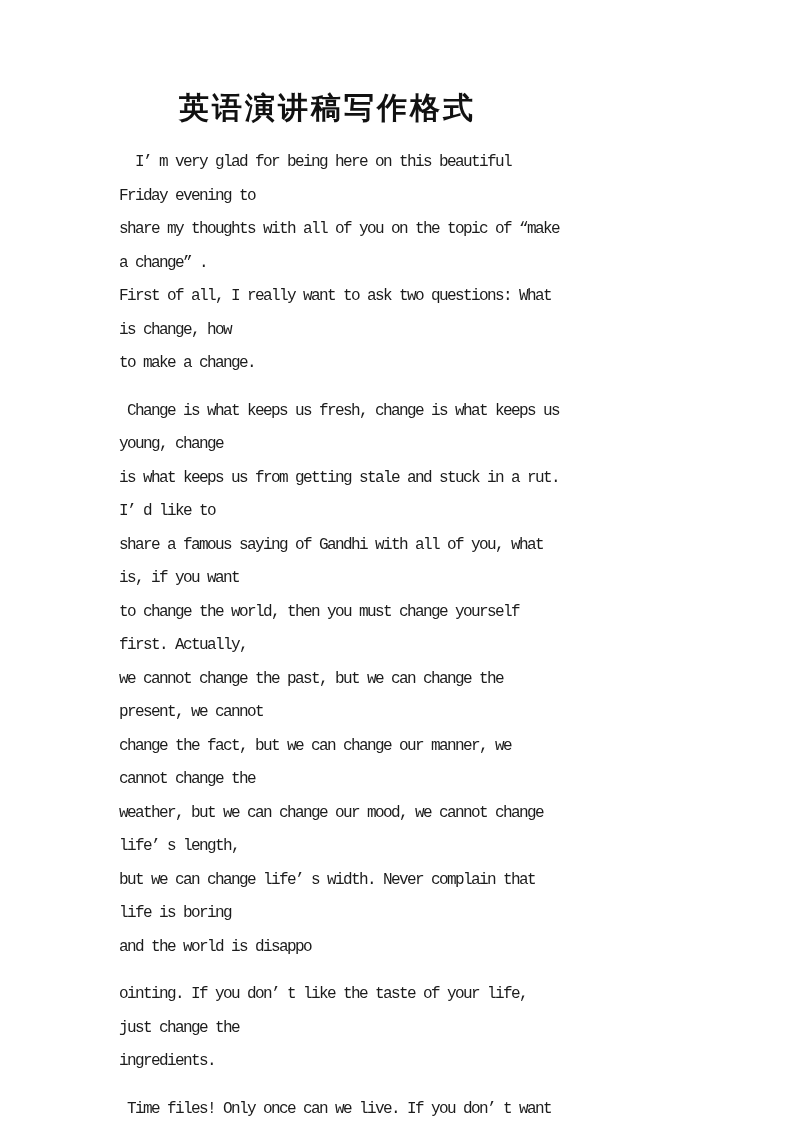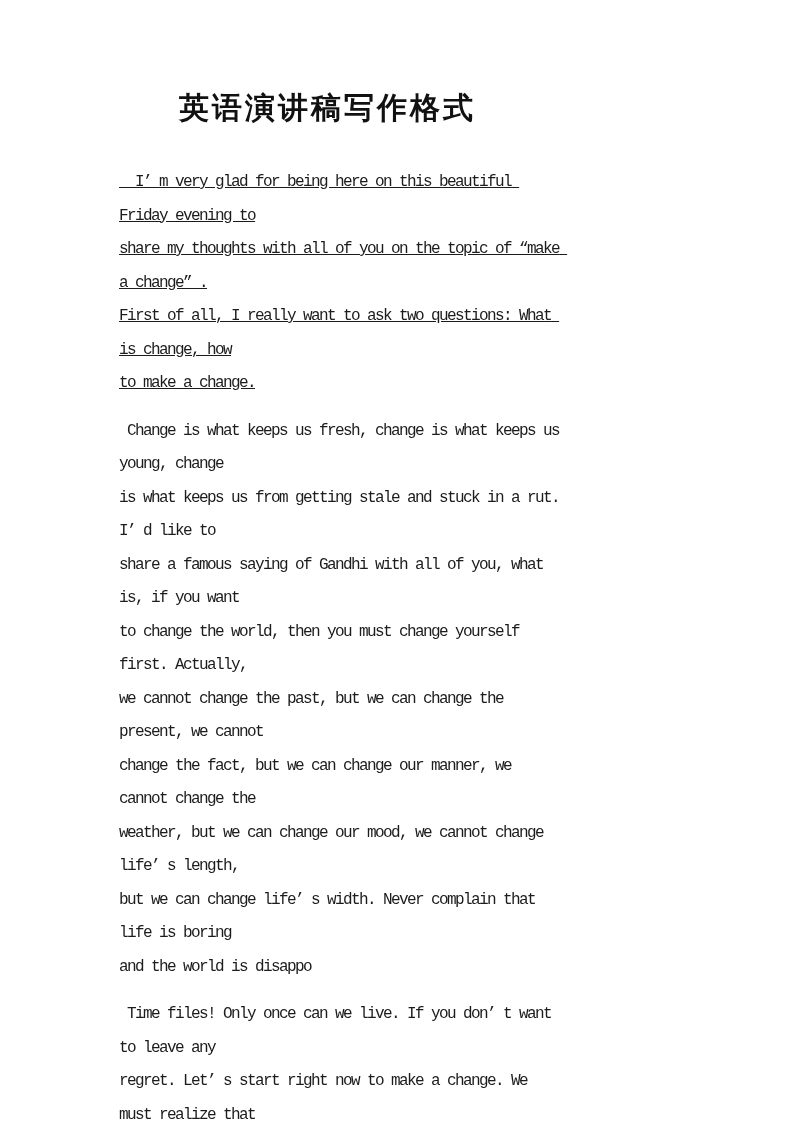--- a/index.html
+++ b/index.html
@@ -33,22 +33,21 @@
     margin: 0 0 14px 0;
     padding: 0;
     white-space: pre-wrap;
     font-family: "Liberation Mono", "DejaVu Sans Mono", monospace;
     font-size: 16px;
     line-height: 33.5px;
     letter-spacing: -1.6px;
     color: #1c1c1c;
   }
   .para:first-of-type {
-    margin-top: 40px;
-    text-decoration: underline;
+    margin-top: 20px;
   }
 </style>
 </head>
 <body>
 
 <div class="page">
   <h1 class="doc-title">英语演讲稿写作格式</h1>
 
   <div class="body-text">
     <p class="para">  I’ m very glad for being here on this beautiful Friday evening to
@@ -57,20 +56,22 @@
 to make a change.</p>
     <p class="para"> Change is what keeps us fresh, change is what keeps us young, change
 is what keeps us from getting stale and stuck in a rut. I’ d like to
 share a famous saying of Gandhi with all of you, what is, if you want
 to change the world, then you must change yourself first. Actually,
 we cannot change the past, but we can change the present, we cannot
 change the fact, but we can change our manner, we cannot change the
 weather, but we can change our mood, we cannot change life’ s length,
 but we can change life’ s width. Never complain that life is boring
 and the world is disappo</p>
+    <p class="para">ointing. If you don’ t like the taste of your life, just change the
+ingredients.</p>
     <p class="para"> Time files! Only once can we live. If you don’ t want to leave any
 regret. Let’ s start right now to make a change. We must realize that
 it is never too late to begin making changes that can change our life.
 The moral to it is to change what you see and don’ t like. Don’ t just
 sit there and think of how sad the place is. Make a change for the
 better. Don’ t wait for the right time. There isn’ t one. There is
 never a perfect time. Just time. Today always beats tomorrow. Today
 is the only day we have. Tomorrow is only a promise and may never
 come. Dream for tomorrow but live for today. Make your changes and do</p>
   </div>

